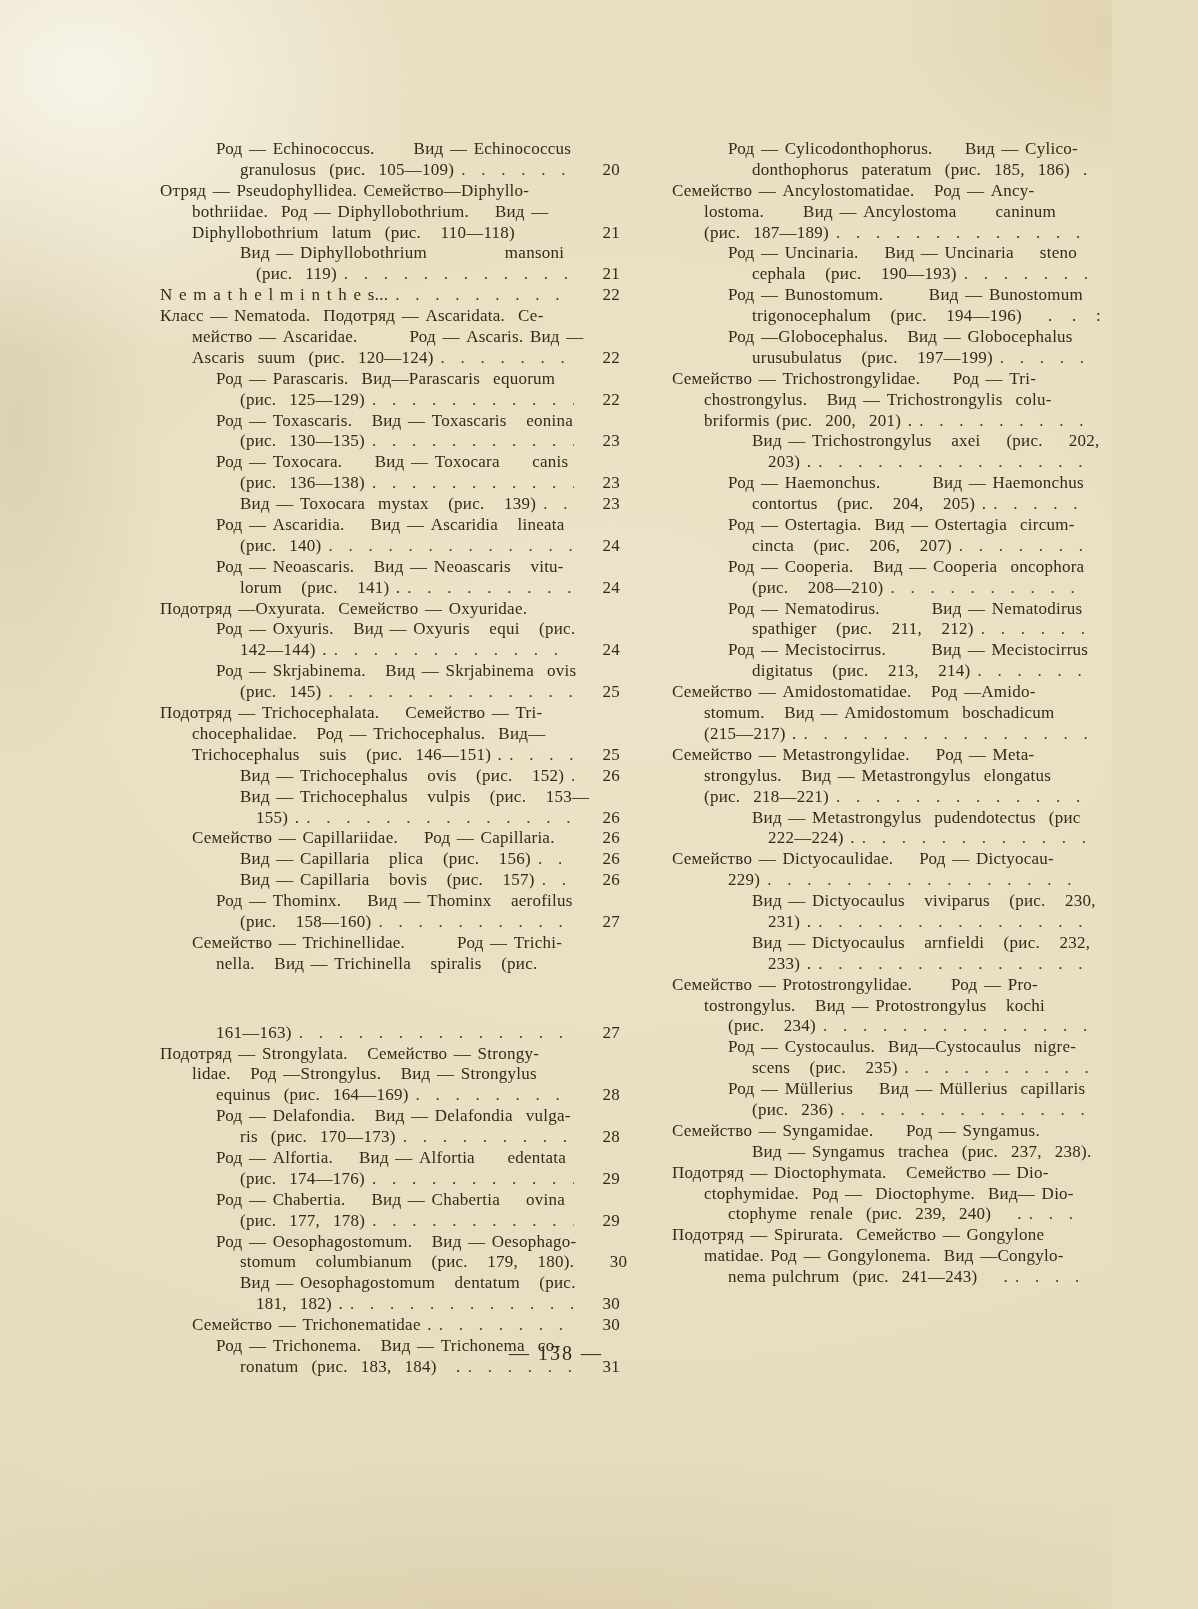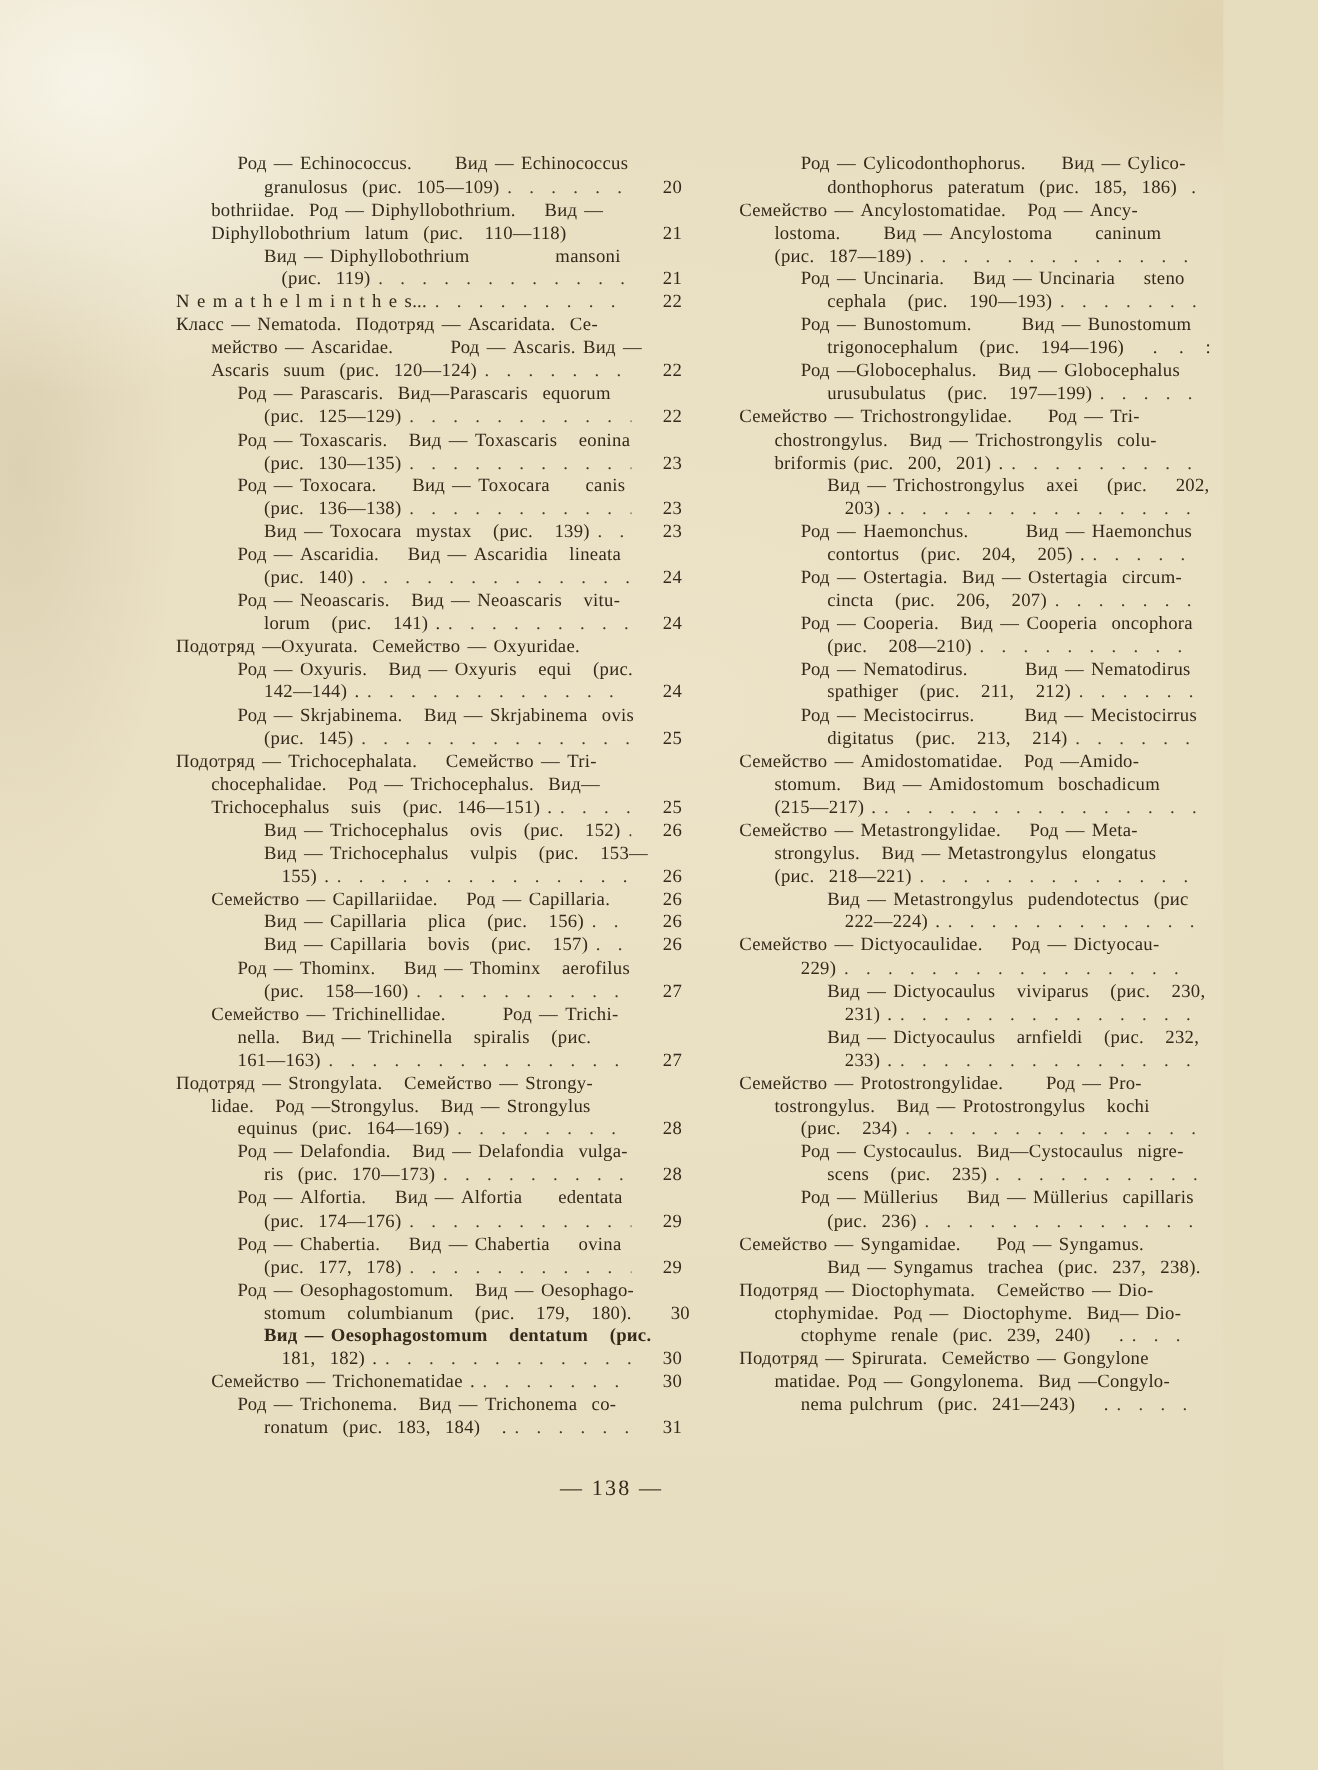--- a/index.html
+++ b/index.html
@@ -67,20 +67,25 @@
       <div class="toc-line" style="padding-left: 66px;">
         <span class="t">Род — Echinococcus.      Вид — Echinococcus</span>
         <span class="l"></span>
         <span class="p"></span>
       </div>
       <div class="toc-line" style="padding-left: 90px;">
         <span class="t">granulosus  (рис.  105—109)</span>
         <span class="l">. . . . . . . . . . . . . . . . . . . . . . . . . .</span>
         <span class="p">20</span>
       </div>
+      <div class="toc-line" style="padding-left: 10px;">
+        <span class="t">Отряд — Pseudophyllidea. Семейство—Diphyllo-</span>
+        <span class="l"></span>
+        <span class="p"></span>
+      </div>
       <div class="toc-line" style="padding-left: 42px;">
         <span class="t">bothriidae.  Род — Diphyllobothrium.    Вид —</span>
         <span class="l"></span>
         <span class="p"></span>
       </div>
       <div class="toc-line" style="padding-left: 42px;">
         <span class="t">Diphyllobothrium  latum  (рис.   110—118)</span>
         <span class="l"></span>
         <span class="p">21</span>
       </div>
@@ -252,21 +257,21 @@
       <div class="toc-line" style="padding-left: 42px;">
         <span class="t">Семейство — Trichinellidae.        Род — Trichi-</span>
         <span class="l"></span>
         <span class="p"></span>
       </div>
       <div class="toc-line" style="padding-left: 66px;">
         <span class="t">nella.   Вид — Trichinella   spiralis   (рис.</span>
         <span class="l"></span>
         <span class="p"></span>
       </div>
-      <div class="toc-line" style="padding-left: 66px;">
+      <div class="toc-line" style="padding-left: 66px; margin-top: 48px;">
         <span class="t">161—163)</span>
         <span class="l">. . . . . . . . . . . . . . . . . . . . . . . . . .</span>
         <span class="p">27</span>
       </div>
       <div class="toc-line" style="padding-left: 10px;">
         <span class="t">Подотряд — Strongylata.   Семейство — Strongy-</span>
         <span class="l"></span>
         <span class="p"></span>
       </div>
       <div class="toc-line" style="padding-left: 42px;">
@@ -312,21 +317,21 @@
       <div class="toc-line" style="padding-left: 66px;">
         <span class="t">Род — Oesophagostomum.   Вид — Oesophago-</span>
         <span class="l"></span>
         <span class="p"></span>
       </div>
       <div class="toc-line" style="padding-left: 90px;">
         <span class="t">stomum   columbianum   (рис.   179,   180).</span>
         <span class="l"></span>
         <span class="p">30</span>
       </div>
-      <div class="toc-line" style="padding-left: 90px; font-weight: bold;">
+      <div class="toc-line" style="padding-left: 90px;">
         <span class="t">Вид — Oesophagostomum   dentatum   (рис.</span>
         <span class="l"></span>
         <span class="p"></span>
       </div>
       <div class="toc-line" style="padding-left: 106px;">
         <span class="t">181,  182) .</span>
         <span class="l">. . . . . . . . . . . . . . . . . . . . . . . . . .</span>
         <span class="p">30</span>
       </div>
       <div class="toc-line" style="padding-left: 42px;">

